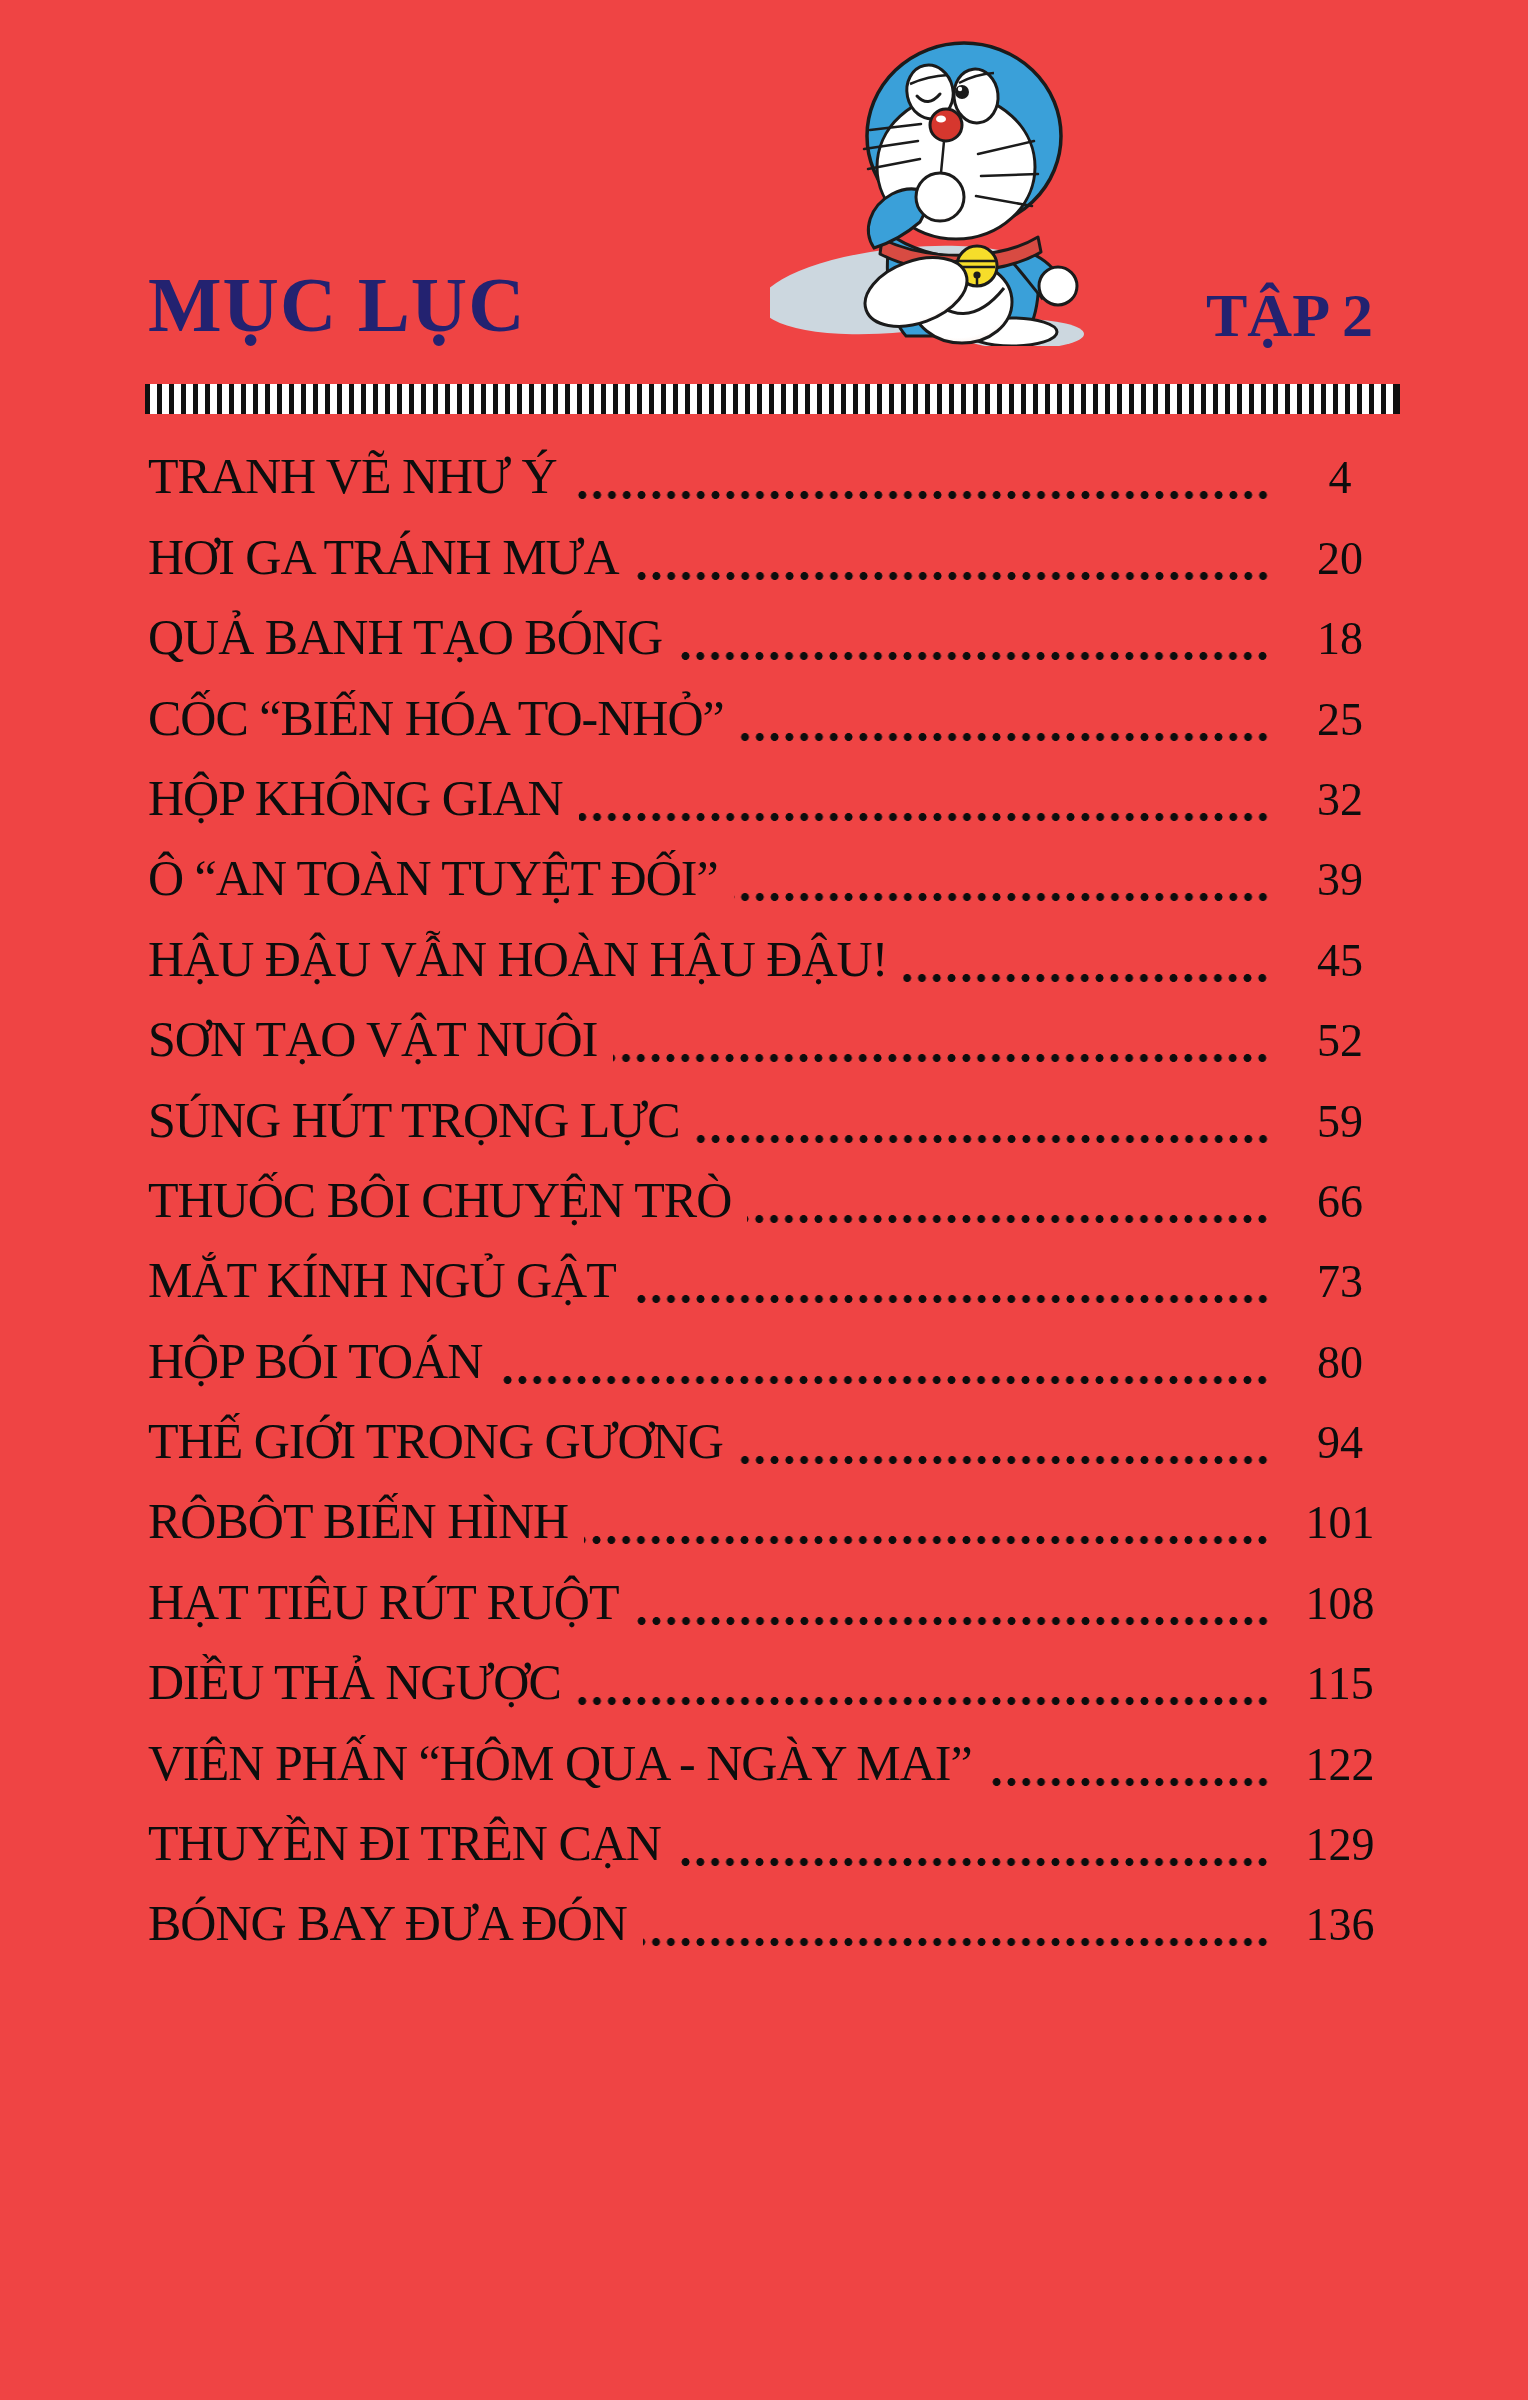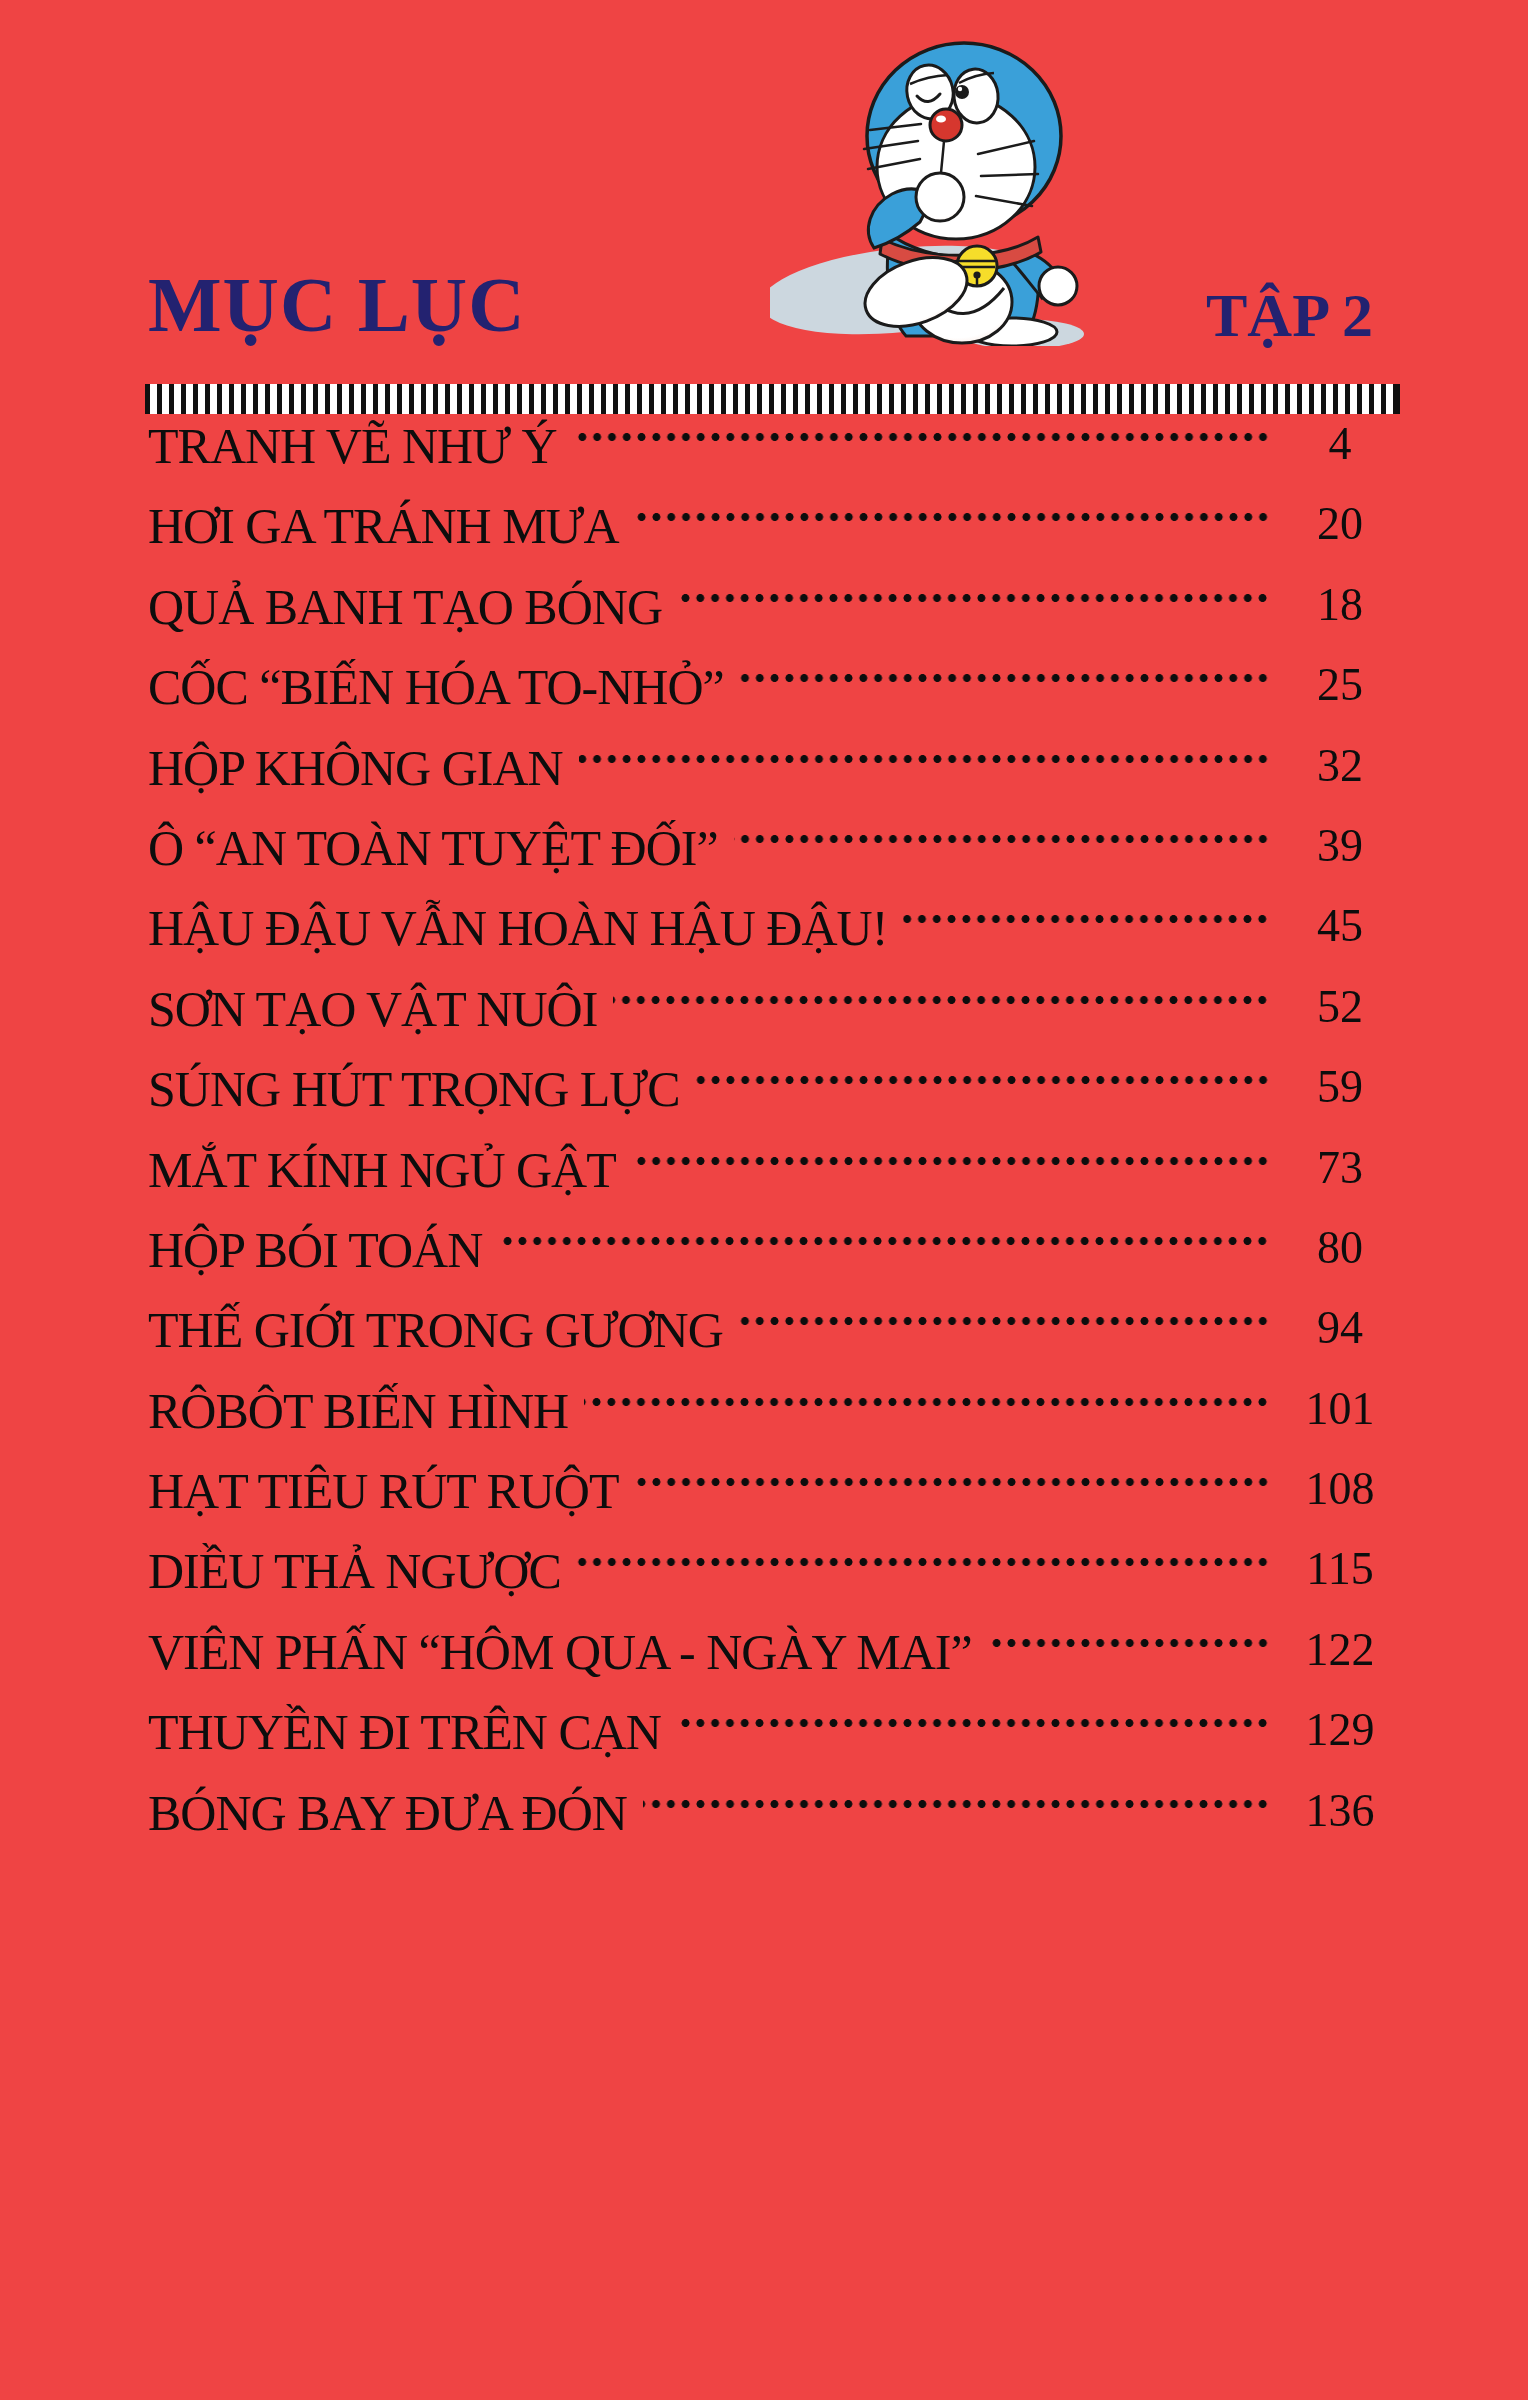--- a/index.html
+++ b/index.html
@@ -23,21 +23,21 @@
     color:#232270;
   }
   .barcode {
     position:absolute; left:145px; top:384px;
     width:1252px; height:30px;
     background:repeating-linear-gradient(90deg,#101010 0 5px,#ffffff 5px 12px);
     border-right:3px solid #101010;
   }
   .mascot { position:absolute; left:770px; top:34px; }
   .toc { position:absolute; left:148px; top:421px; width:1248px; }
-  .row { display:flex; align-items:flex-start; height:80.4px; }
+  .row { display:flex; align-items:flex-end; height:80.4px; }
   .label {
     font-size:50px; color:#0d0d0d; white-space:nowrap;
     letter-spacing:-1px; font-weight:500; line-height:1;
   }
   .leader {
     flex:1; height:12px; min-width:40px;
     margin:10px 14px 0 16px;
     background-image:radial-gradient(circle at 50% 50%, #0d0d0d 3.6px, transparent 4.3px);
     background-size:14.8px 12px;
     background-repeat:repeat-x;
@@ -177,20 +177,25 @@
       <span class="leader"></span>
       <span class="num">52</span>
     </div>
 
     <div class="row">
       <span class="label">SÚNG HÚT TRỌNG LỰC</span>
       <span class="leader"></span>
       <span class="num">59</span>
     </div>
 
+    <div class="row">
+      <span class="label">THUỐC BÔI CHUYỆN TRÒ</span>
+      <span class="leader"></span>
+      <span class="num">66</span>
+    </div>
 
     <div class="row">
       <span class="label">MẮT KÍNH NGỦ GẬT</span>
       <span class="leader"></span>
       <span class="num">73</span>
     </div>
 
     <div class="row">
       <span class="label">HỘP BÓI TOÁN</span>
       <span class="leader"></span>

